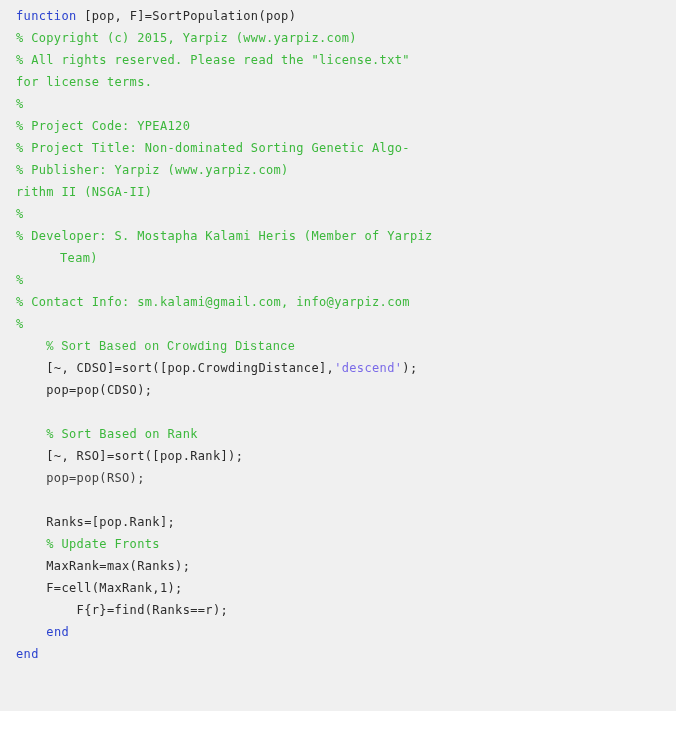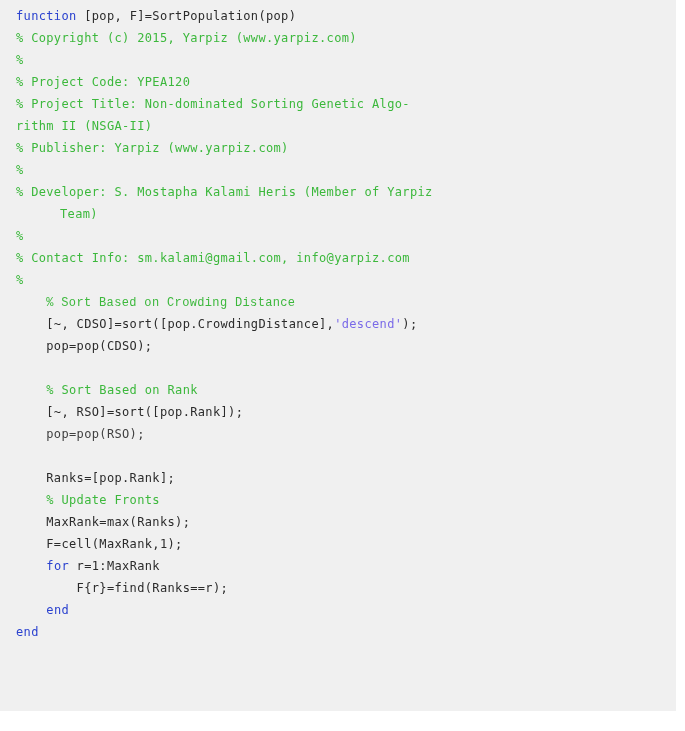--- a/index.html
+++ b/index.html
@@ -37,40 +37,41 @@
   .tok-comment { color: #3cb83c; }
   .tok-string  { color: #7a6ae8; }
   .tok-code    { color: #2b2b2b; }
 </style>
 </head>
 <body>
 
 <div id="code-listing" style="background: rgb(240, 240, 240);">
     <div class="code-line"><span class="tok tok-kw" style="color: rgb(43, 66, 207);">function</span><span class="tok tok-code" style="color: rgb(43, 43, 43);"> [pop, F]=SortPopulation(pop)</span></div>
     <div class="code-line"><span class="tok tok-comment" style="color: rgb(60, 184, 60);">% Copyright (c) 2015, Yarpiz (www.yarpiz.com)</span></div>
+    <div class="code-line"><span class="tok tok-comment" style="color: rgb(60, 184, 60);">% All rights reserved. Please read the "license.txt"</span></div>
+    <div class="code-line"><span class="tok tok-comment" style="color: rgb(60, 184, 60);">for license terms.</span></div>
     <div class="code-line"><span class="tok tok-comment" style="color: rgb(60, 184, 60);">%</span></div>
     <div class="code-line"><span class="tok tok-comment" style="color: rgb(60, 184, 60);">% Project Code: YPEA120</span></div>
     <div class="code-line"><span class="tok tok-comment" style="color: rgb(60, 184, 60);">% Project Title: Non-dominated Sorting Genetic Algo-</span></div>
+    <div class="code-line"><span class="tok tok-comment" style="color: rgb(60, 184, 60);">% Publisher: Yarpiz (www.yarpiz.com)</span></div>
     <div class="code-line"><span class="tok tok-comment" style="color: rgb(60, 184, 60);">rithm II (NSGA-II)</span></div>
-    <div class="code-line"><span class="tok tok-comment" style="color: rgb(60, 184, 60);">% Publisher: Yarpiz (www.yarpiz.com)</span></div>
     <div class="code-line"><span class="tok tok-comment" style="color: rgb(60, 184, 60);">%</span></div>
     <div class="code-line"><span class="tok tok-comment" style="color: rgb(60, 184, 60);">% Developer: S. Mostapha Kalami Heris (Member of Yarpiz</span></div>
     <div class="code-line"><span class="tok tok-comment" style="color: rgb(60, 184, 60); margin-left: 44px;">Team)</span></div>
     <div class="code-line"><span class="tok tok-comment" style="color: rgb(60, 184, 60);">%</span></div>
     <div class="code-line"><span class="tok tok-comment" style="color: rgb(60, 184, 60);">% Contact Info: sm.kalami@gmail.com, info@yarpiz.com</span></div>
     <div class="code-line"><span class="tok tok-comment" style="color: rgb(60, 184, 60);">%</span></div>
     <div class="code-line"><span class="tok tok-comment" style="color: rgb(60, 184, 60); font-family: Liberation Mono, monospace;">    % Sort Based on Crowding Distance</span></div>
     <div class="code-line"><span class="tok tok-code" style="color: rgb(43, 43, 43);">    [~, CDSO]=sort([pop.CrowdingDistance],</span><span class="tok tok-string" style="color: rgb(122, 106, 232);">'descend'</span><span class="tok tok-code" style="color: rgb(43, 43, 43);">);</span></div>
     <div class="code-line"><span class="tok tok-code" style="color: rgb(43, 43, 43);">    pop=pop(CDSO);</span></div>
     <div class="code-line">&nbsp;</div>
     <div class="code-line"><span class="tok tok-comment" style="color: rgb(60, 184, 60);">    % Sort Based on Rank</span></div>
     <div class="code-line"><span class="tok tok-code" style="color: rgb(43, 43, 43);">    [~, RSO]=sort([pop.Rank]);</span></div>
     <div class="code-line"><span class="tok tok-code" style="color: #404040;">    pop=pop(RSO);</span></div>
     <div class="code-line">&nbsp;</div>
     <div class="code-line"><span class="tok tok-code" style="color: rgb(43, 43, 43);">    Ranks=[pop.Rank];</span></div>
     <div class="code-line"><span class="tok tok-comment" style="color: rgb(60, 184, 60);">    % Update Fronts</span></div>
     <div class="code-line"><span class="tok tok-code" style="color: rgb(43, 43, 43); margin-top: 18px;">    MaxRank=max(Ranks);</span></div>
     <div class="code-line"><span class="tok tok-code" style="color: rgb(43, 43, 43);">    F=cell(MaxRank,1);</span></div>
-    <div class="code-line"><span class="tok tok-code" style="color: rgb(43, 43, 43);">    </span><span class="tok tok-kw" style="color: rgb(43, 66, 207);">for</span><span class="tok tok-code" style="color: rgb(43, 43, 43);"> r=1:MaxRank</span></div>
     <div class="code-line"><span class="tok tok-code" style="color: rgb(43, 43, 43); margin-top: 23px;">        F{r}=find(Ranks==r);</span></div>
     <div class="code-line"><span class="tok tok-code" style="color: rgb(43, 43, 43);">    </span><span class="tok tok-kw" style="color: rgb(43, 66, 207);">end</span></div>
     <div class="code-line"><span class="tok tok-kw" style="color: rgb(43, 66, 207);">end</span></div>
   </div>
 
 </body></html>

